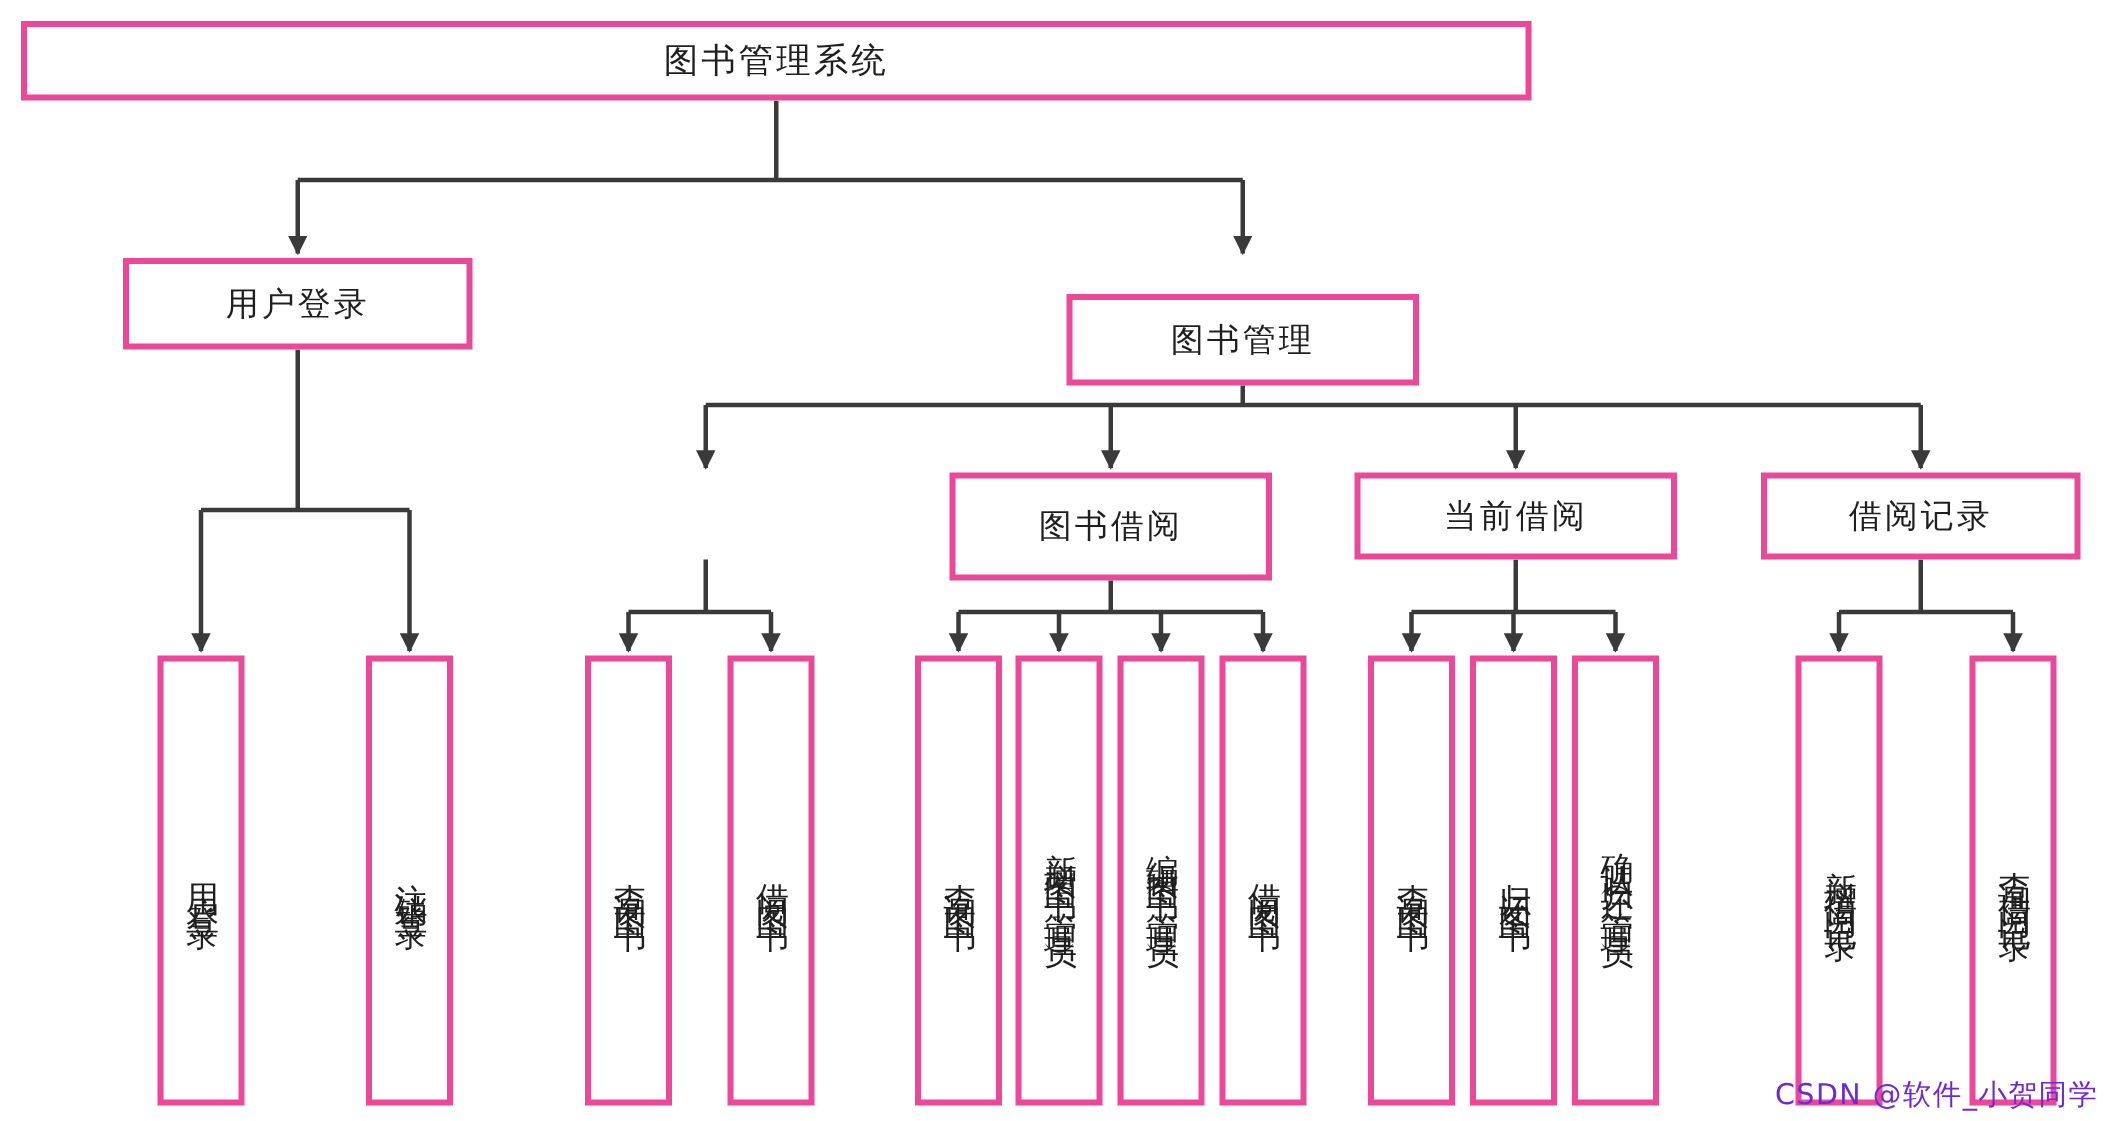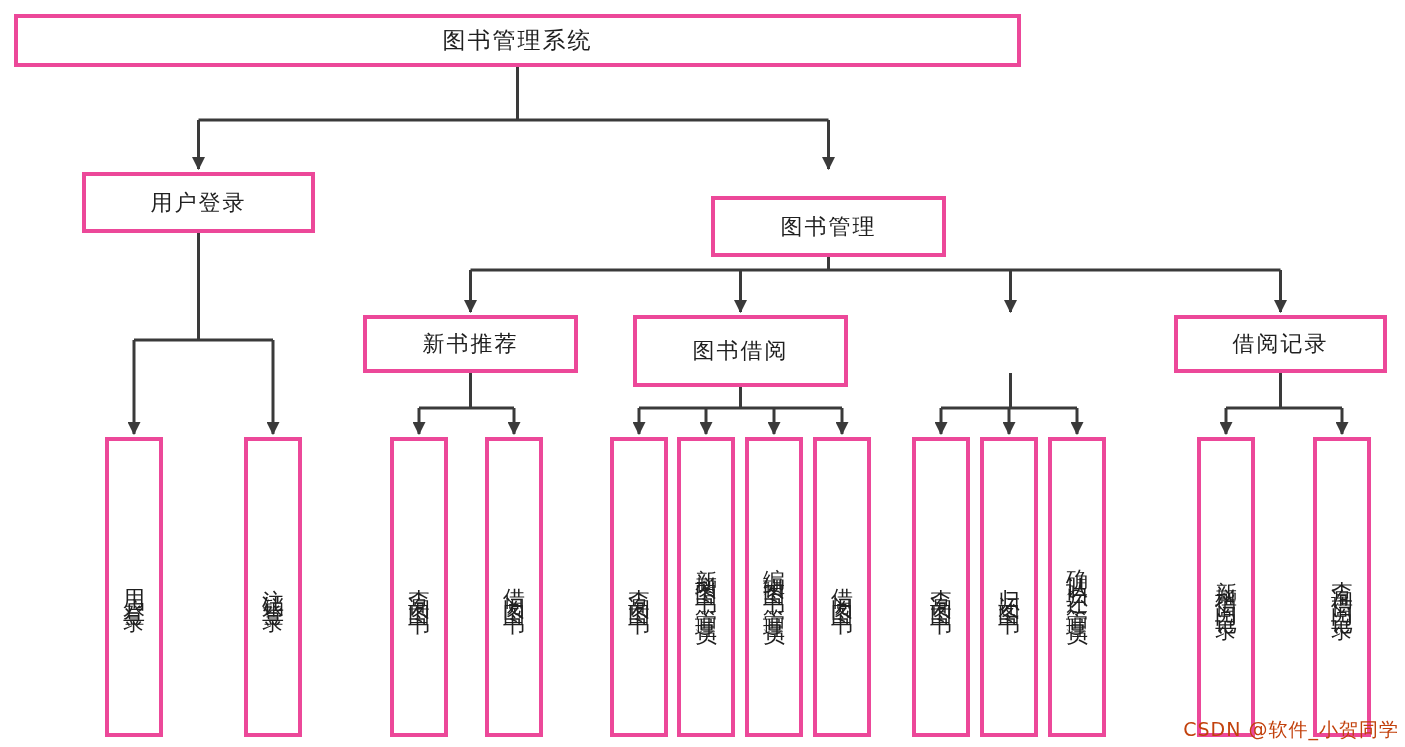--- a/index.html
+++ b/index.html
@@ -47,21 +47,21 @@
     font-size: 22px;
     letter-spacing: 8px;
     line-height: 1;
     white-space: nowrap;
   }
   .watermark {
     position: absolute;
     right: 6px;
     bottom: 4px;
     font-size: 19px;
-    color: #c2410c;
+    color: #6d28d9;
     letter-spacing: 1px;
     white-space: nowrap;
   }
 </style>
 </head>
 <body>
 
 <div class="canvas">
 
   <svg class="connectors" viewBox="0 0 1405 747" xmlns="http://www.w3.org/2000/svg">
@@ -118,25 +118,25 @@
     <span class="label">图书管理系统</span>
   </div>
 
   <div class="node node-h" style="left:82px;top:172px;width:233px;height:61px;">
     <span class="label">用户登录</span>
   </div>
   <div class="node node-h" style="left:711px;top:172px;width:235px;height:61px;margin-top:24px;">
     <span class="label">图书管理</span>
   </div>
 
-  <div class="node node-h" style="left:363px;top:315px;width:215px;height:58px;">
-    <span class="label">新书推荐</span>
-  </div>
   <div class="node node-h" style="left:633px;top:315px;width:215px;height:72px;">
     <span class="label">图书借阅</span>
+  </div>
+  <div class="node node-h" style="left:903px;top:315px;width:215px;height:58px;">
+    <span class="label">当前借阅</span>
   </div>
   <div class="node node-h" style="left:1174px;top:315px;width:213px;height:58px;">
     <span class="label">借阅记录</span>
   </div>
 
   <div class="node node-v" style="left:105px;top:437px;width:58px;height:300px;">
     <span class="label">用户登录</span>
   </div>
   <div class="node node-v" style="left:244px;top:437px;width:58px;height:300px;">
     <span class="label">注销登录</span>

